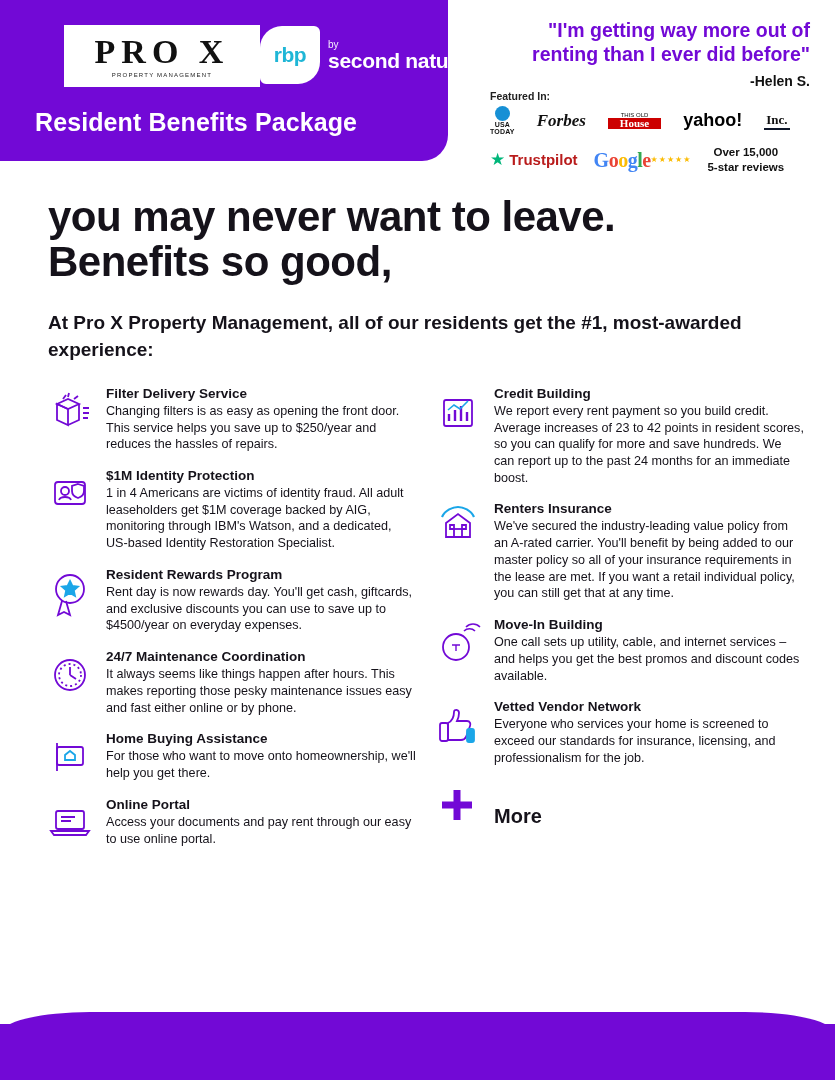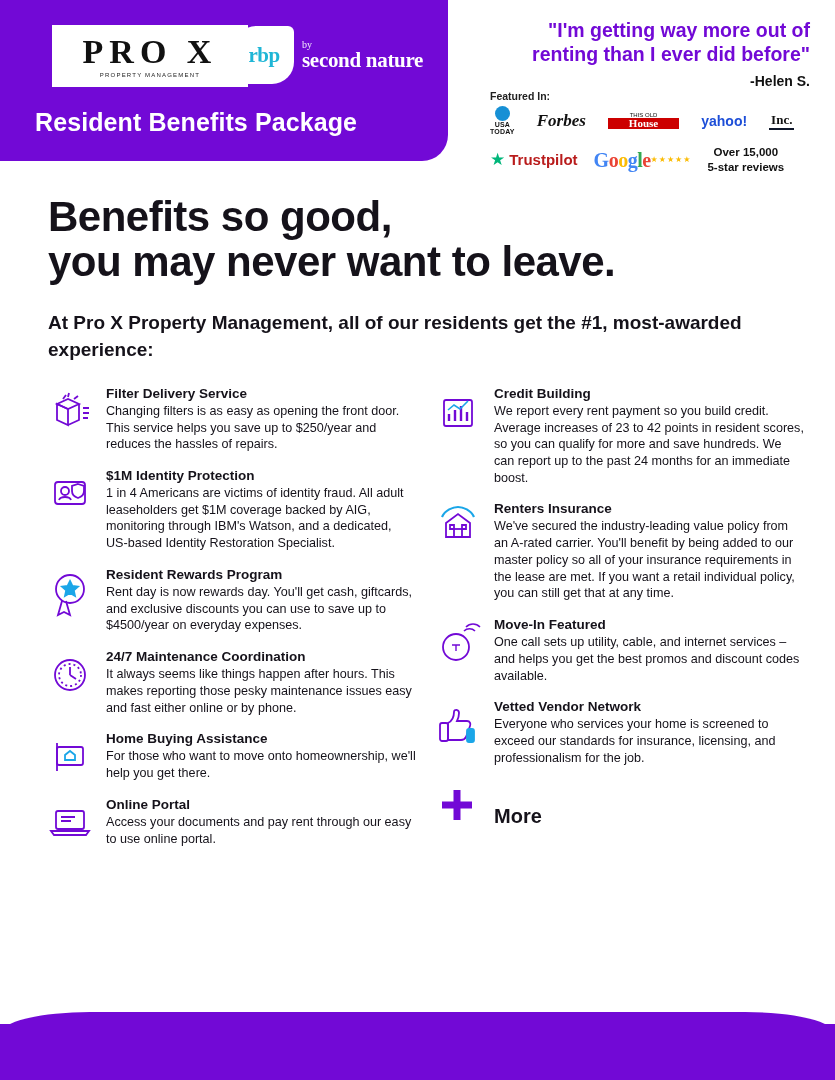--- a/index.html
+++ b/index.html
@@ -12,34 +12,34 @@
   .page { position: relative; width: 835px; height: 1080px; background: #fff; }
 
   
   .header { position: relative; height: 172px; width: 100%; background: #ffffff; }
   .header-purple {
     position: absolute; left: 0; top: 0; width: 448px; height: 161px;
     background: #7209d6;
     border-bottom-right-radius: 26px;
   }
   .logo-box {
-    position: absolute; left: 52px; top: 25px; width: 196px; height: 62px;
+    position: absolute; left: 64px; top: 25px; width: 196px; height: 62px;
     background: #ffffff; display: flex; flex-direction: column;
     align-items: center; justify-content: center;
   }
   .logo-prox {
     font-family: "Liberation Serif", serif;
     font-size: 34px; font-weight: bold; letter-spacing: 6px;
     color: #111; line-height: 1; position: relative;
   }
   .logo-sub {
     font-size: 6px; letter-spacing: 1.2px; color: #222; margin-top: 3px;
     font-family: "Liberation Sans", sans-serif;
   }
-  .rbp-wrap { position: absolute; left: 234px; top: 26px; display: flex; align-items: center; gap: 8px; font-family: Liberation Serif, serif; }
+  .rbp-wrap { position: absolute; left: 260px; top: 26px; display: flex; align-items: center; gap: 8px; }
   .rbp-badge {
     width: 60px; height: 58px; background: #ffffff; position: relative;
     border-radius: 22px 6px 22px 6px;
     display: flex; align-items: center; justify-content: center;
   }
   .rbp-badge .inner {
     font-size: 21px; font-weight: bold; color: #1fb6d6; letter-spacing: -0.5px;
   }
   .sn-text { color: #ffffff; line-height: 1.0; }
   .sn-by { font-size: 10px; opacity: .92; }
@@ -55,22 +55,22 @@
 
   .featured { position: absolute; left: 490px; top: 90px; width: 320px; }
   .featured-label { font-size: 10.5px; color: #222; font-weight: bold; margin-bottom: 4px; }
   .press-row { display: flex; align-items: center; gap: 22px; }
   .usatoday { display: flex; flex-direction: column; align-items: center; }
   .usa-dot { width: 15px; height: 15px; border-radius: 50%; background: #1790d5; }
   .usa-txt { font-size: 7px; font-weight: bold; color: #111; letter-spacing: .2px; }
   .forbes { font-family: "Liberation Serif", serif; font-size: 17px; font-weight: bold; color: #111; font-style: italic; }
   .house { display:flex; flex-direction: column; align-items: center; line-height: 1;}
   .house-top { font-size: 6px; color: #111; }
-  .house-mid { background: #c00; color: #fff; font-family: "Liberation Serif", serif; font-size: 11px; font-weight: bold; padding: 0 21px; }
-  .yahoo { font-size: 14px; font-weight: bold; color: #1d4ed8; }
+  .house-mid { background: #c00; color: #fff; font-family: "Liberation Serif", serif; font-size: 11px; font-weight: bold; padding: 0 12px; }
+  .yahoo { font-size: 18px; font-weight: bold; color: #000000; }
   .inc { font-family: "Liberation Serif", serif; font-size: 13px; font-weight: bold; color: #111; border-bottom: 2px solid #0f172a; padding: 0 2px; }
 
   .rev-row { display: flex; align-items: center; gap: 16px; margin-top: 10px; }
   .trustpilot { display: flex; align-items: center; gap: 4px; }
   .tp-star { color: #00b67a; font-size: 17px; }
   .tp-txt { font-size: 15px; font-weight: bold; color: #b91c1c; }
   .google { display: flex; align-items: center; line-height: 1; text-align: right; }
   .g-word { font-family: "Liberation Serif", serif; font-size: 20px; font-weight: bold; letter-spacing: -.5px; }
   .g-b { color: #4285F4; } .g-r { color: #EA4335; } .g-y { color: #FBBC05; } .g-g { color: #34A853; }
   .g-stars { font-size: 8px; color: #FBBC05; letter-spacing: 1px; }
@@ -168,22 +168,22 @@
         </div>
         <div class="reviews">
           <div>Over 15,000</div>
           <div>5-star reviews</div>
         </div>
       </div>
     </div>
   </div>
 
   <div class="headline">
+    <div>you may never want to leave.</div>
     <div>Benefits so good,</div>
-    <div>you may never want to leave.</div>
   </div>
   <div class="subhead">At Pro X Property Management, all of our residents get the #1, most-awarded experience:</div>
 
   <div class="cols">
 
     <div class="col">
 
       <div class="item">
         <div class="ico">
           <svg width="46" height="46" viewBox="0 0 46 46" fill="none" stroke="#7209d6" stroke-width="1.8">
@@ -306,21 +306,21 @@
 
       <div class="item">
         <div class="ico">
           <svg width="48" height="48" viewBox="0 0 48 48" fill="none" stroke="#7209d6" stroke-width="1.8">
             <circle cx="22" cy="28" r="13"></circle>
             <path d="M18 26 h8 M22 26 v6" stroke-width="1.4"></path>
             <path d="M30 12 c3-3 8-3 11 0 M32 8 c4-4 10-4 14 0" stroke-width="1.6"></path>
           </svg>
         </div>
         <div class="body">
-          <h3>Move-In Featured</h3>
+          <h3>Move-In Building</h3>
           <p>One call sets up utility, cable, and internet services – and helps you get the best promos and discount codes available.</p>
         </div>
       </div>
 
       <div class="item">
         <div class="ico">
           <svg width="48" height="48" viewBox="0 0 48 48" fill="none" stroke="#7209d6" stroke-width="1.8">
             <path d="M14 22 c4-2 6-6 6-11 0-3 5-3 5 1 0 3-1 6-2 8 h10 c3 0 4 3 3 5 l-4 11 c-1 2-2 3-5 3 h-13 z"></path>
             <rect x="6" y="22" width="8" height="18" rx="2"></rect>
             <rect x="33" y="28" width="7" height="13" rx="2" fill="#1aa6e8" stroke="#1aa6e8"></rect>

